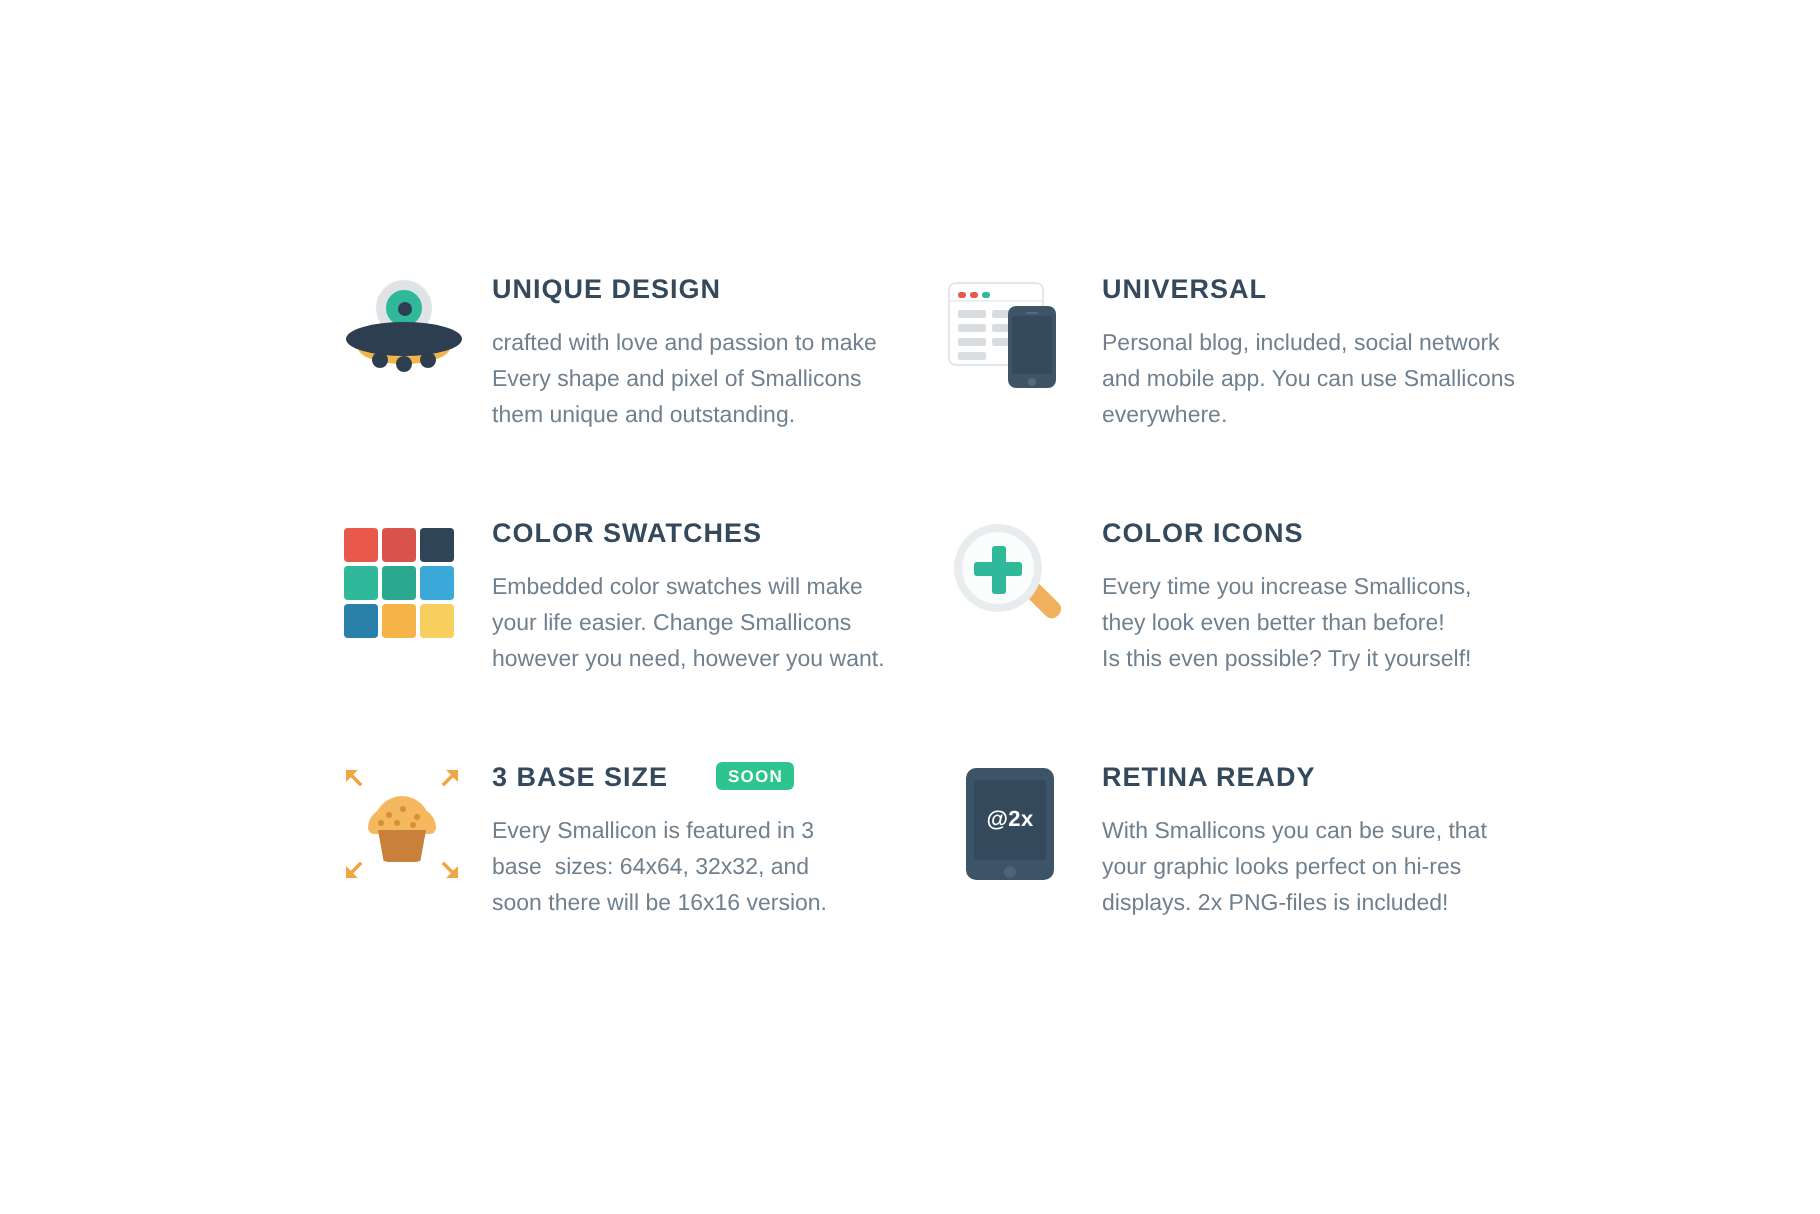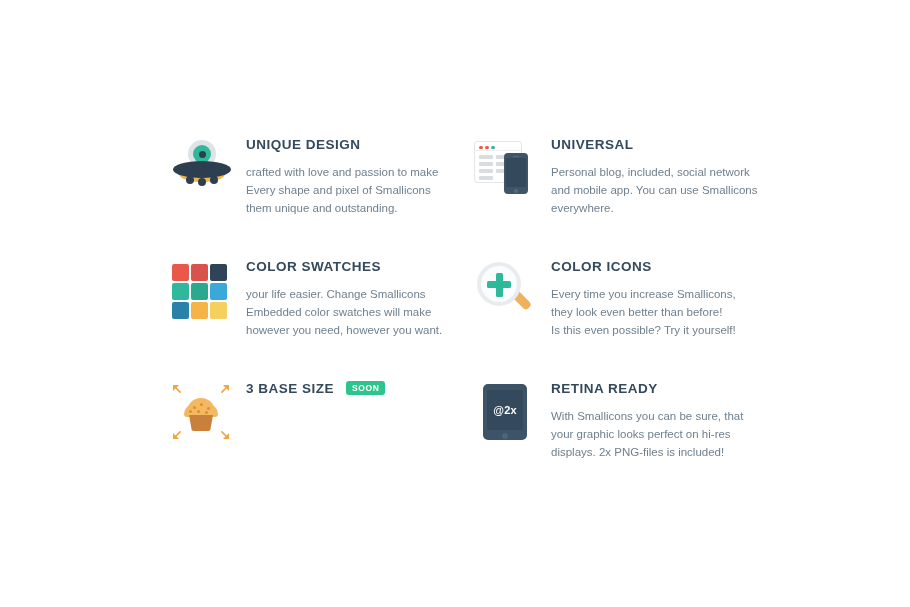--- a/index.html
+++ b/index.html
@@ -60,21 +60,21 @@
 
   .badge {
     display: inline-block;
     background: #2ec48d;
     color: #ffffff;
     font-size: 8.5px;
     font-weight: bold;
     letter-spacing: 0.6px;
     padding: 3px 6px 2px 6px;
     border-radius: 3px;
-    margin-left: 12px;
+    margin-left: 24px;
     line-height: 1;
     position: relative;
     top: -1px;
   }
 
   .feature-desc {
     font-size: 11.5px;
     line-height: 18px;
     color: #70808e;
     margin: 0;
@@ -321,22 +321,22 @@
         <div class="sw" style="background:#2980a8"></div>
         <div class="sw" style="background:#f5b348"></div>
         <div class="sw" style="background:#f7cf5e"></div>
       </div>
     </div>
     <div class="feature-body">
       <h3 class="feature-title">
         <span>COLOR SWATCHES</span>
       </h3>
       <p class="feature-desc">
+        <span class="ln">Embedded color swatches will make</span>
         <span class="ln">your life easier. Change Smallicons</span>
-        <span class="ln">Embedded color swatches will make</span>
         <span class="ln">however you need, however you want.</span>
       </p>
     </div>
   </div>
 
   <div class="feature">
     <div class="feature-icon">
       <div class="mag">
         <div class="mag-handle"></div>
         <div class="mag-ring"></div>
@@ -389,20 +389,25 @@
         <span class="chip c5"></span>
         <span class="chip c6"></span>
         <div class="muff-base"></div>
       </div>
     </div>
     <div class="feature-body">
       <h3 class="feature-title">
         <span>3 BASE SIZE</span>
         <span class="badge">SOON</span>
       </h3>
+      <p class="feature-desc">
+        <span class="ln">Every Smallicon is featured in 3</span>
+        <span class="ln">base  sizes: 64x64, 32x32, and</span>
+        <span class="ln">soon there will be 16x16 version.</span>
+      </p>
     </div>
   </div>
 
   <div class="feature">
     <div class="feature-icon">
       <div class="tab">
         <div class="tab-body"></div>
         <div class="tab-screen">
           <span class="tab-text">@2x</span>
         </div>

